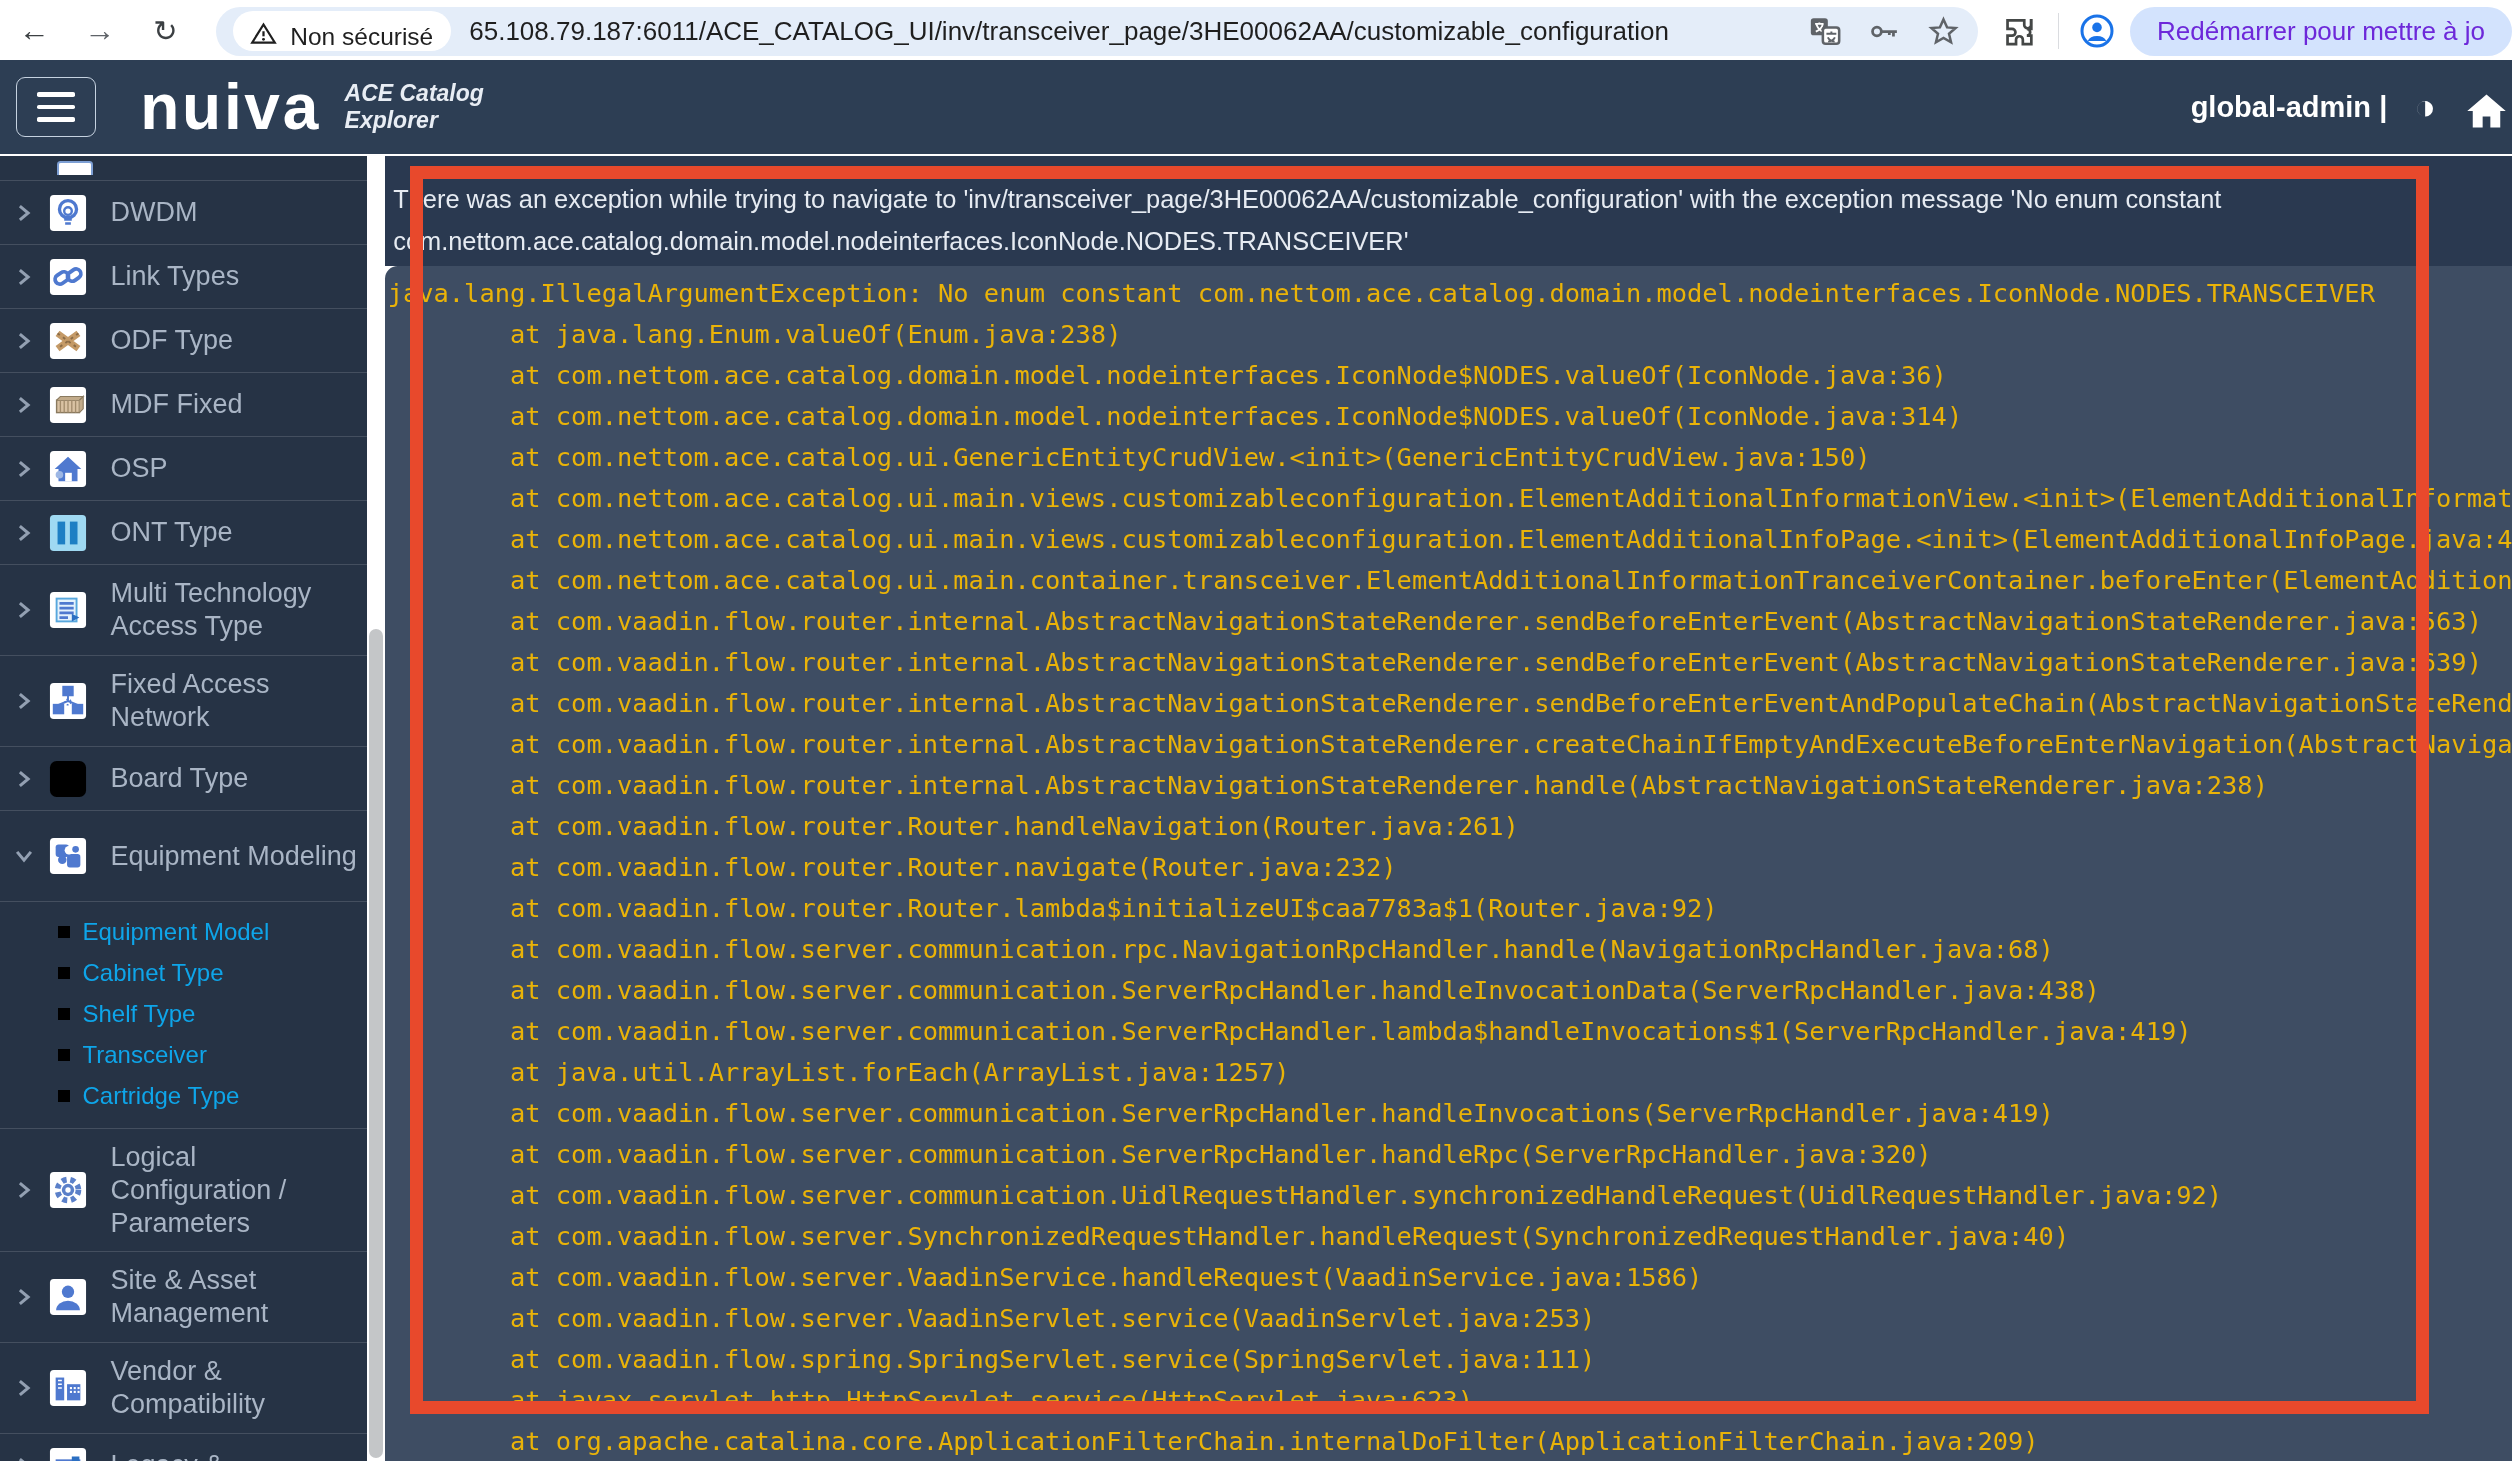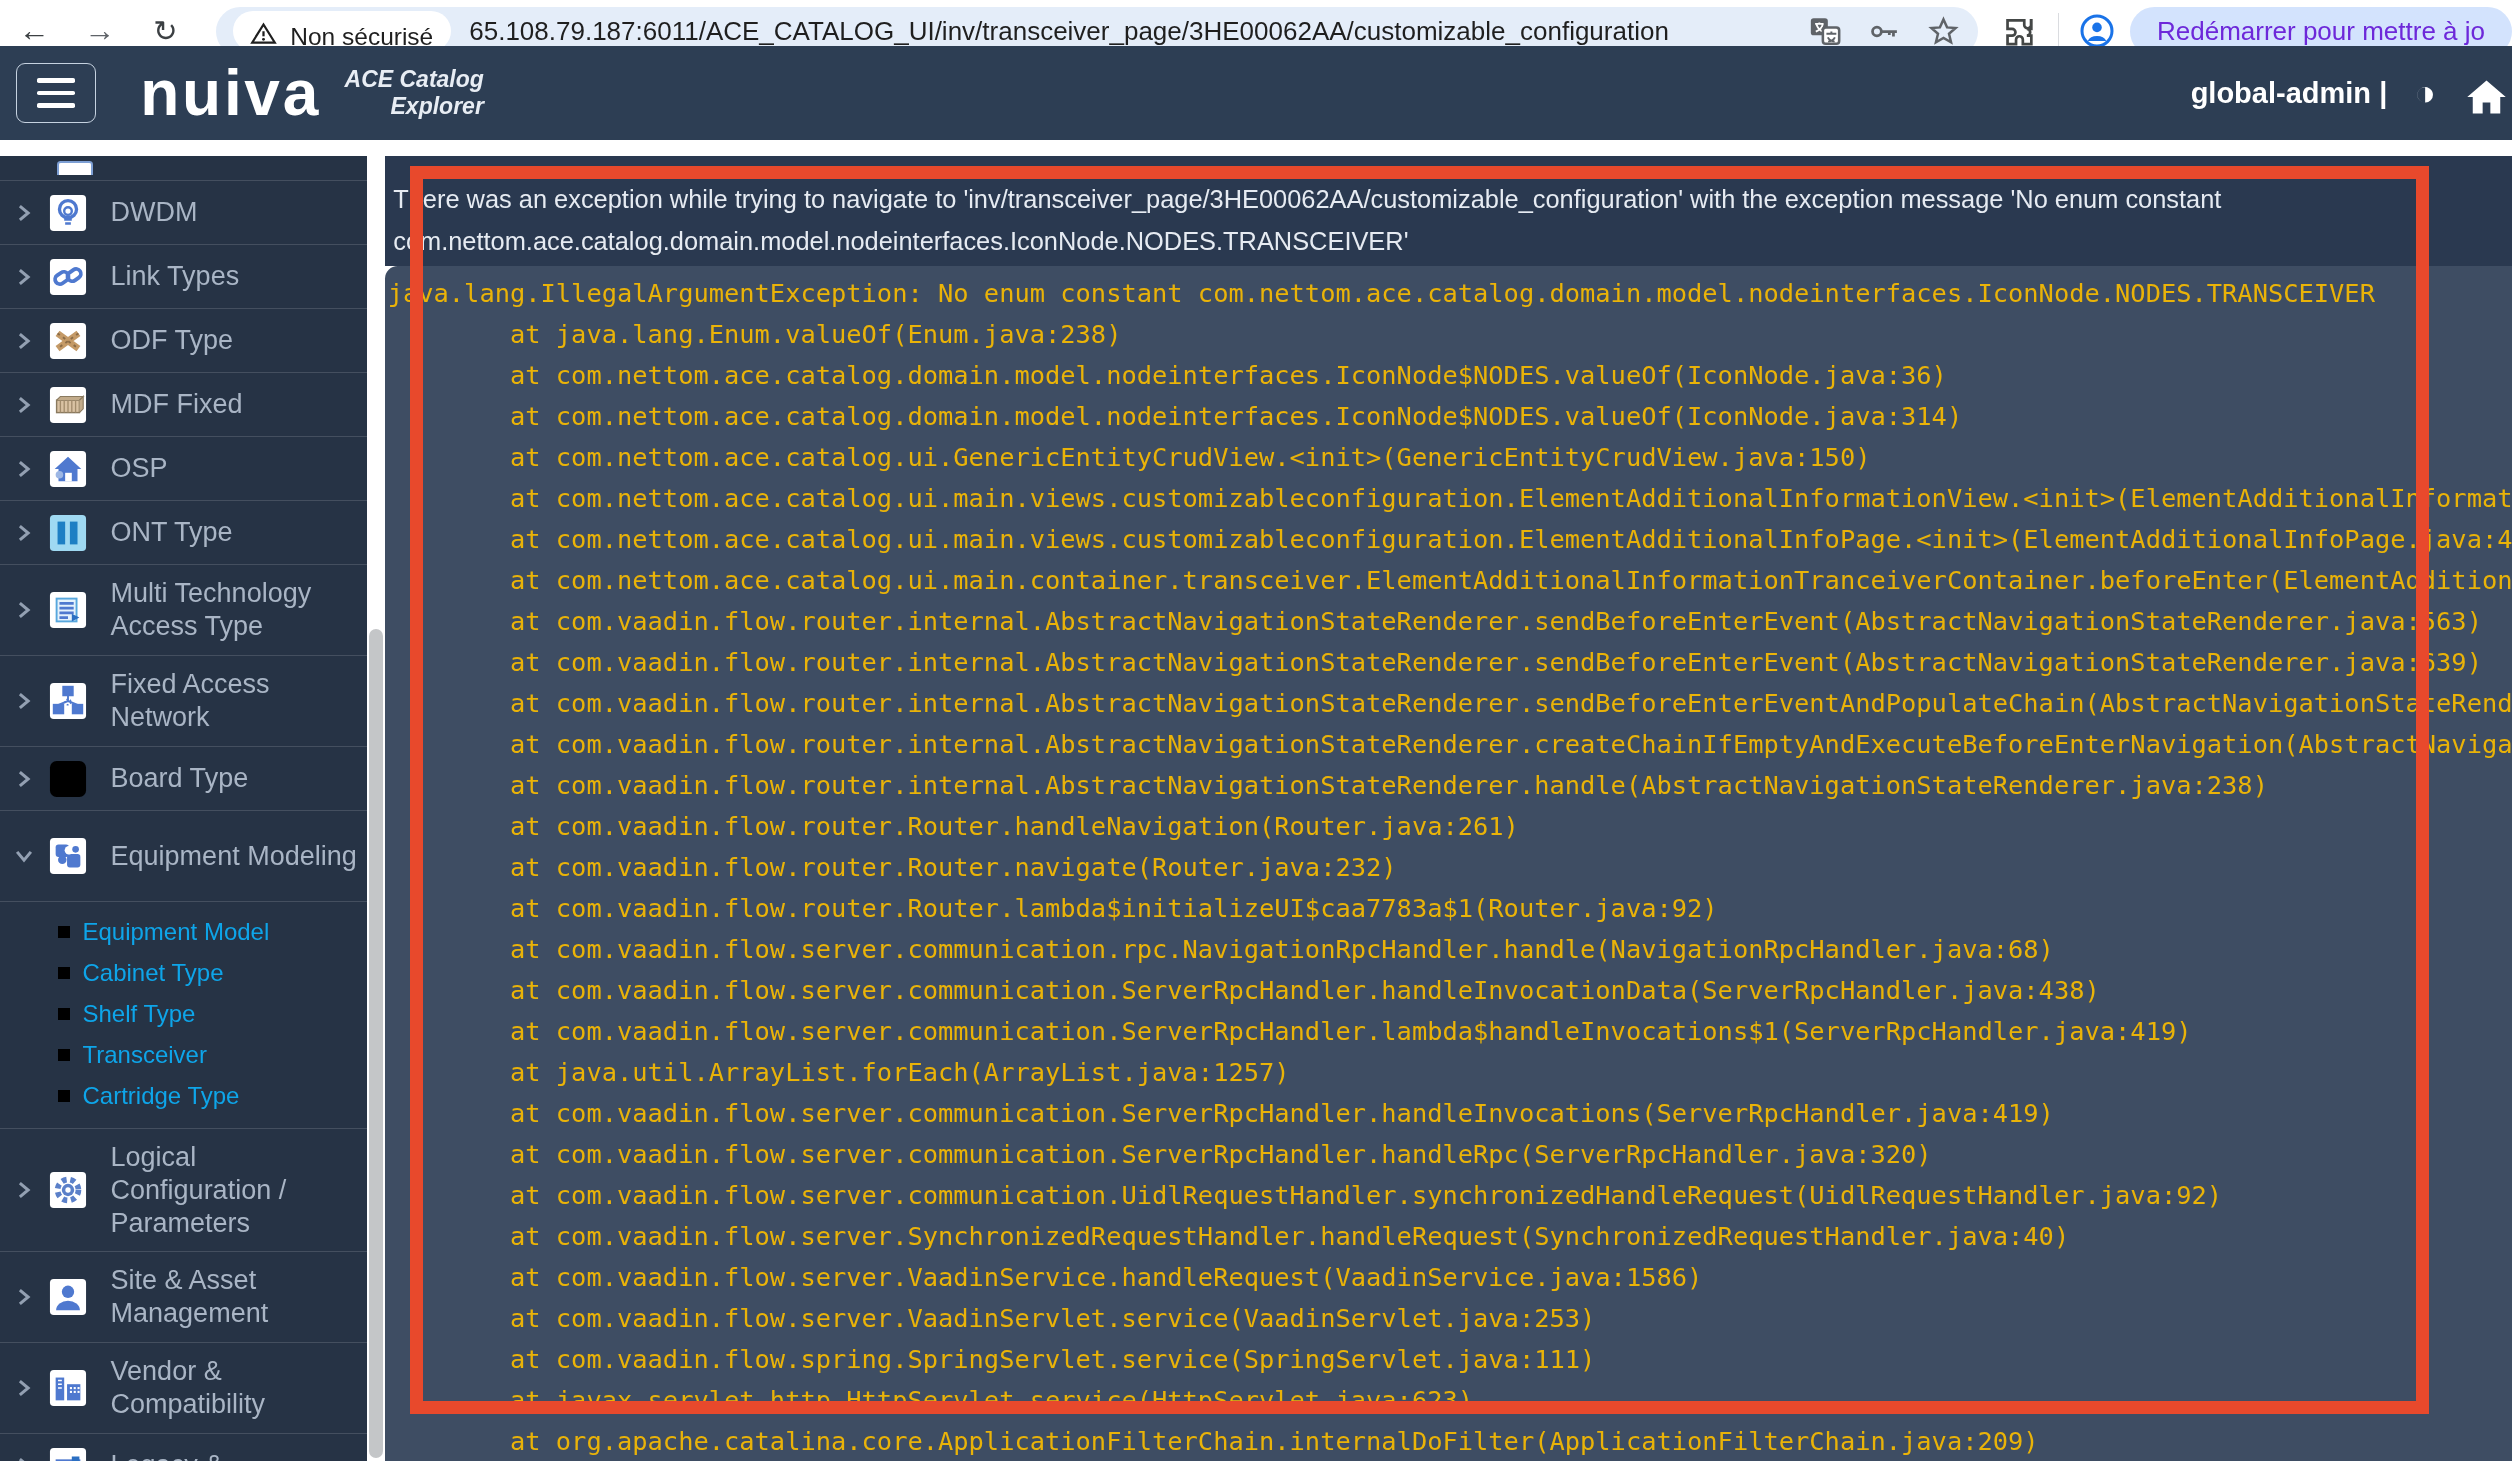--- a/index.html
+++ b/index.html
@@ -24,30 +24,30 @@
               overflow:hidden; flex:1 1 auto; }
   .omni-icons { display:flex; align-items:center; gap:23.6px; margin-left:12.7px; flex:0 0 auto; }
   .bar-icon { width:36px; height:36px; display:flex; align-items:center; justify-content:center; }
   .after-box { display:flex; align-items:center; margin-left:23.6px; gap:20px; }
   .vsep { width:1.8px; height:36px; background:#dadce0; }
   .update-btn { margin-left:14.5px; height:49px; background:#d3e3fd; color:#6d28d9;
                 font-size:26px; border-radius:24.5px; display:flex; align-items:center;
                 padding:0 27px; white-space:nowrap; flex:0 0 auto; }
 
   
-  .app-header { position:absolute; left:0; top:46px; width:2512px; height:94px;
+  .app-header { position:absolute; left:0; top:60px; width:2512px; height:94px;
                 background:#2d3e54; display:flex; align-items:center; }
   .hamburger { width:80px; height:60px; border:1.8px solid #c6d2e0; border-radius:9px;
                margin-left:16.3px; display:flex; flex-direction:column; justify-content:center;
                align-items:center; gap:8.2px; }
   .hamburger i { display:block; width:38px; height:4.5px; background:#fff; border-radius:1.8px; }
   .logo { margin-left:44px; font-size:64px; font-weight:700; color:#fff;
           letter-spacing:2.7px; line-height:1; }
   .brand-sub { margin-left:23.6px; color:#e8edf4; font-size:23px; font-style:italic;
-               font-weight:700; text-align:right; line-height:27px; }
+               font-weight:700; text-align:left; line-height:27px; }
   .header-right { margin-left:auto; display:flex; align-items:center; gap:27px;
                   padding-right:9px; }
   .user-label { color:#fff; font-size:29px; font-weight:700; white-space:nowrap; }
   .contrast { color:#fff; font-size:36px; line-height:1; }
   .home-ic { width:40px; height:36px; flex:0 0 auto; }
 
   
   .sidebar { position:absolute; left:0; top:156px; width:367px; height:1305px;
              background:#263345; overflow:hidden; }
   .sb-row { display:flex; align-items:center; border-bottom:0.9px solid rgba(255,255,255,0.14);

